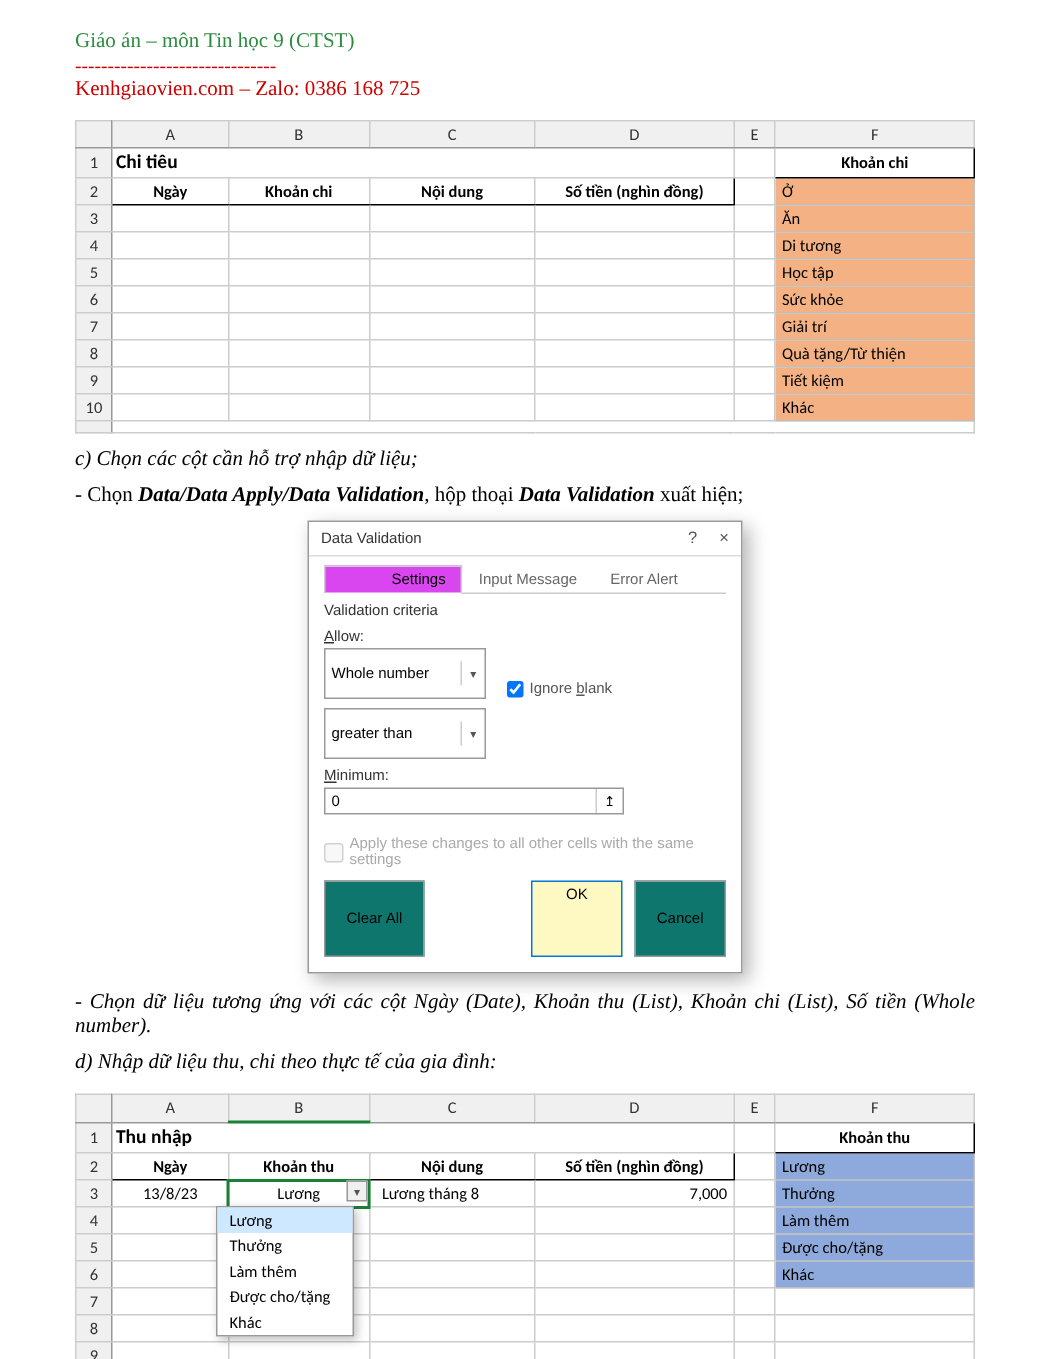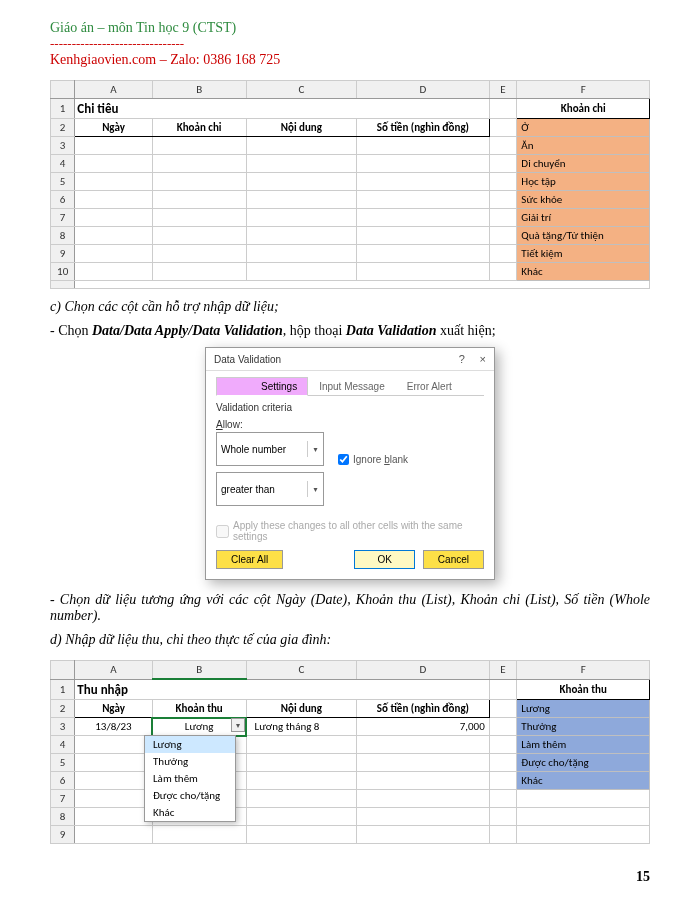--- a/index.html
+++ b/index.html
@@ -79,36 +79,36 @@
     }
     .dialog-titlebar {
       display: flex; justify-content: space-between; align-items: center;
       padding: 5px 8px; border-bottom: 1px solid #ddd;
     }
     .dialog-titlebar .title { font-size: 10px; color: #333; }
     .dialog-titlebar .controls span { margin-left: 12px; color: #555; cursor: pointer; font-size: 11px; }
     .dialog-body { padding: 6px 10px 10px 10px; }
     .tabs { display:flex; gap:0; border-bottom:1px solid #ccc; margin-bottom:6px; }
     .tab { padding: 3px 10px; font-size: 10px; color: #666; cursor: pointer; border:1px solid transparent; border-bottom:none; }
-    .tab.active { border:1px solid #ccc; border-bottom:1px solid #fff; margin-bottom:-1px; background:#f0abfc; color:#000;padding-left:44px; }
+    .tab.active { border:1px solid #ccc; border-bottom:1px solid #fff; margin-bottom:-1px; background:#d946ef; color:#000;padding-left:44px; }
     .criteria-label { font-size:10px; color:#333; margin: 4px 0 6px 0; }
     .field-row { margin-bottom: 6px; }
     .field-label { font-size: 10px; color:#333; display:block; margin-bottom:2px; }
     .field-label u { text-decoration: underline; }
     .combo { display:inline-flex; align-items:center; border:1px solid #999; height:34px; background:#fff; }
     .combo-text { padding: 1px 4px; font-size:10px; min-width: 90px; }
     .combo-arrow { width:16px; height:16px; border-left:1px solid #ccc; display:flex; align-items:center; justify-content:center; font-size:8px; color:#555; }
     .check-row { display:flex; align-items:flex-start; gap:4px; font-size:10px; color:#555; }
     .check-row input { width:11px; height:11px; }
     .wide-input { display:flex; align-items:center; border:1px solid #999; width: 200px; height:18px; }
     .wide-input-text { flex:1; padding:1px 4px; font-size:10px; }
     .wide-input-btn { width:18px; height:16px; border-left:1px solid #ccc; display:flex; align-items:center; justify-content:center; font-size:9px; }
     .apply-row { display:flex; align-items:center; gap:4px; font-size:10px; color:#aaa; margin: 14px 0 8px 0; }
     .dialog-buttons { display:flex; justify-content:space-between; align-items:center; margin-top:6px; }
-    .btn { border:1px solid #999; background:#fde047; padding: 3px 14px; font-size:10px; cursor:pointer; }
+    .btn { border:1px solid #999; background:#0f766e; padding: 19px 14px; font-size:10px; cursor:pointer; }
     .btn.primary { background:#fef9c3; border-color:#0078d7; }
     .btn-group-right { display:flex; gap:8px; }
 
     .dropdown-list {
       position: absolute;
       background: #fff;
       border: 1px solid #999;
       font-family: Calibri, Arial, sans-serif;
       font-size: 11px;
       box-shadow: 2px 2px 6px rgba(0,0,0,0.25);
@@ -168,21 +168,21 @@
         <td></td>
         <td class="orange-cell">Ăn</td>
       </tr>
   <tr>
         <td class="row-header">4</td>
         <td></td>
         <td></td>
         <td></td>
         <td></td>
         <td></td>
-        <td class="orange-cell">Di chuyển</td>
+        <td class="orange-cell">Di tương</td>
       </tr>
   <tr>
         <td class="row-header">5</td>
         <td></td>
         <td></td>
         <td></td>
         <td></td>
         <td></td>
         <td class="orange-cell">Học tập</td>
       </tr>
@@ -275,20 +275,27 @@
         </div>
       </div>
 
       <div class="field-row">
         <div class="combo">
           <span class="combo-text">greater than</span>
           <span class="combo-arrow">▾</span>
         </div>
       </div>
 
+      <div class="field-row">
+        <span class="field-label"><u>M</u>inimum:</span>
+        <div class="wide-input">
+          <span class="wide-input-text">0</span>
+          <span class="wide-input-btn">↥</span>
+        </div>
+      </div>
 
       <div class="apply-row">
         <input type="checkbox" disabled="" style="">
         <span>Apply these changes to all other cells with the same settings</span>
       </div>
 
       <div class="dialog-buttons">
         <div class="btn">Clear All</div>
         <div class="btn-group-right">
           <div class="btn primary" style="padding:3px 22px">OK</div>

